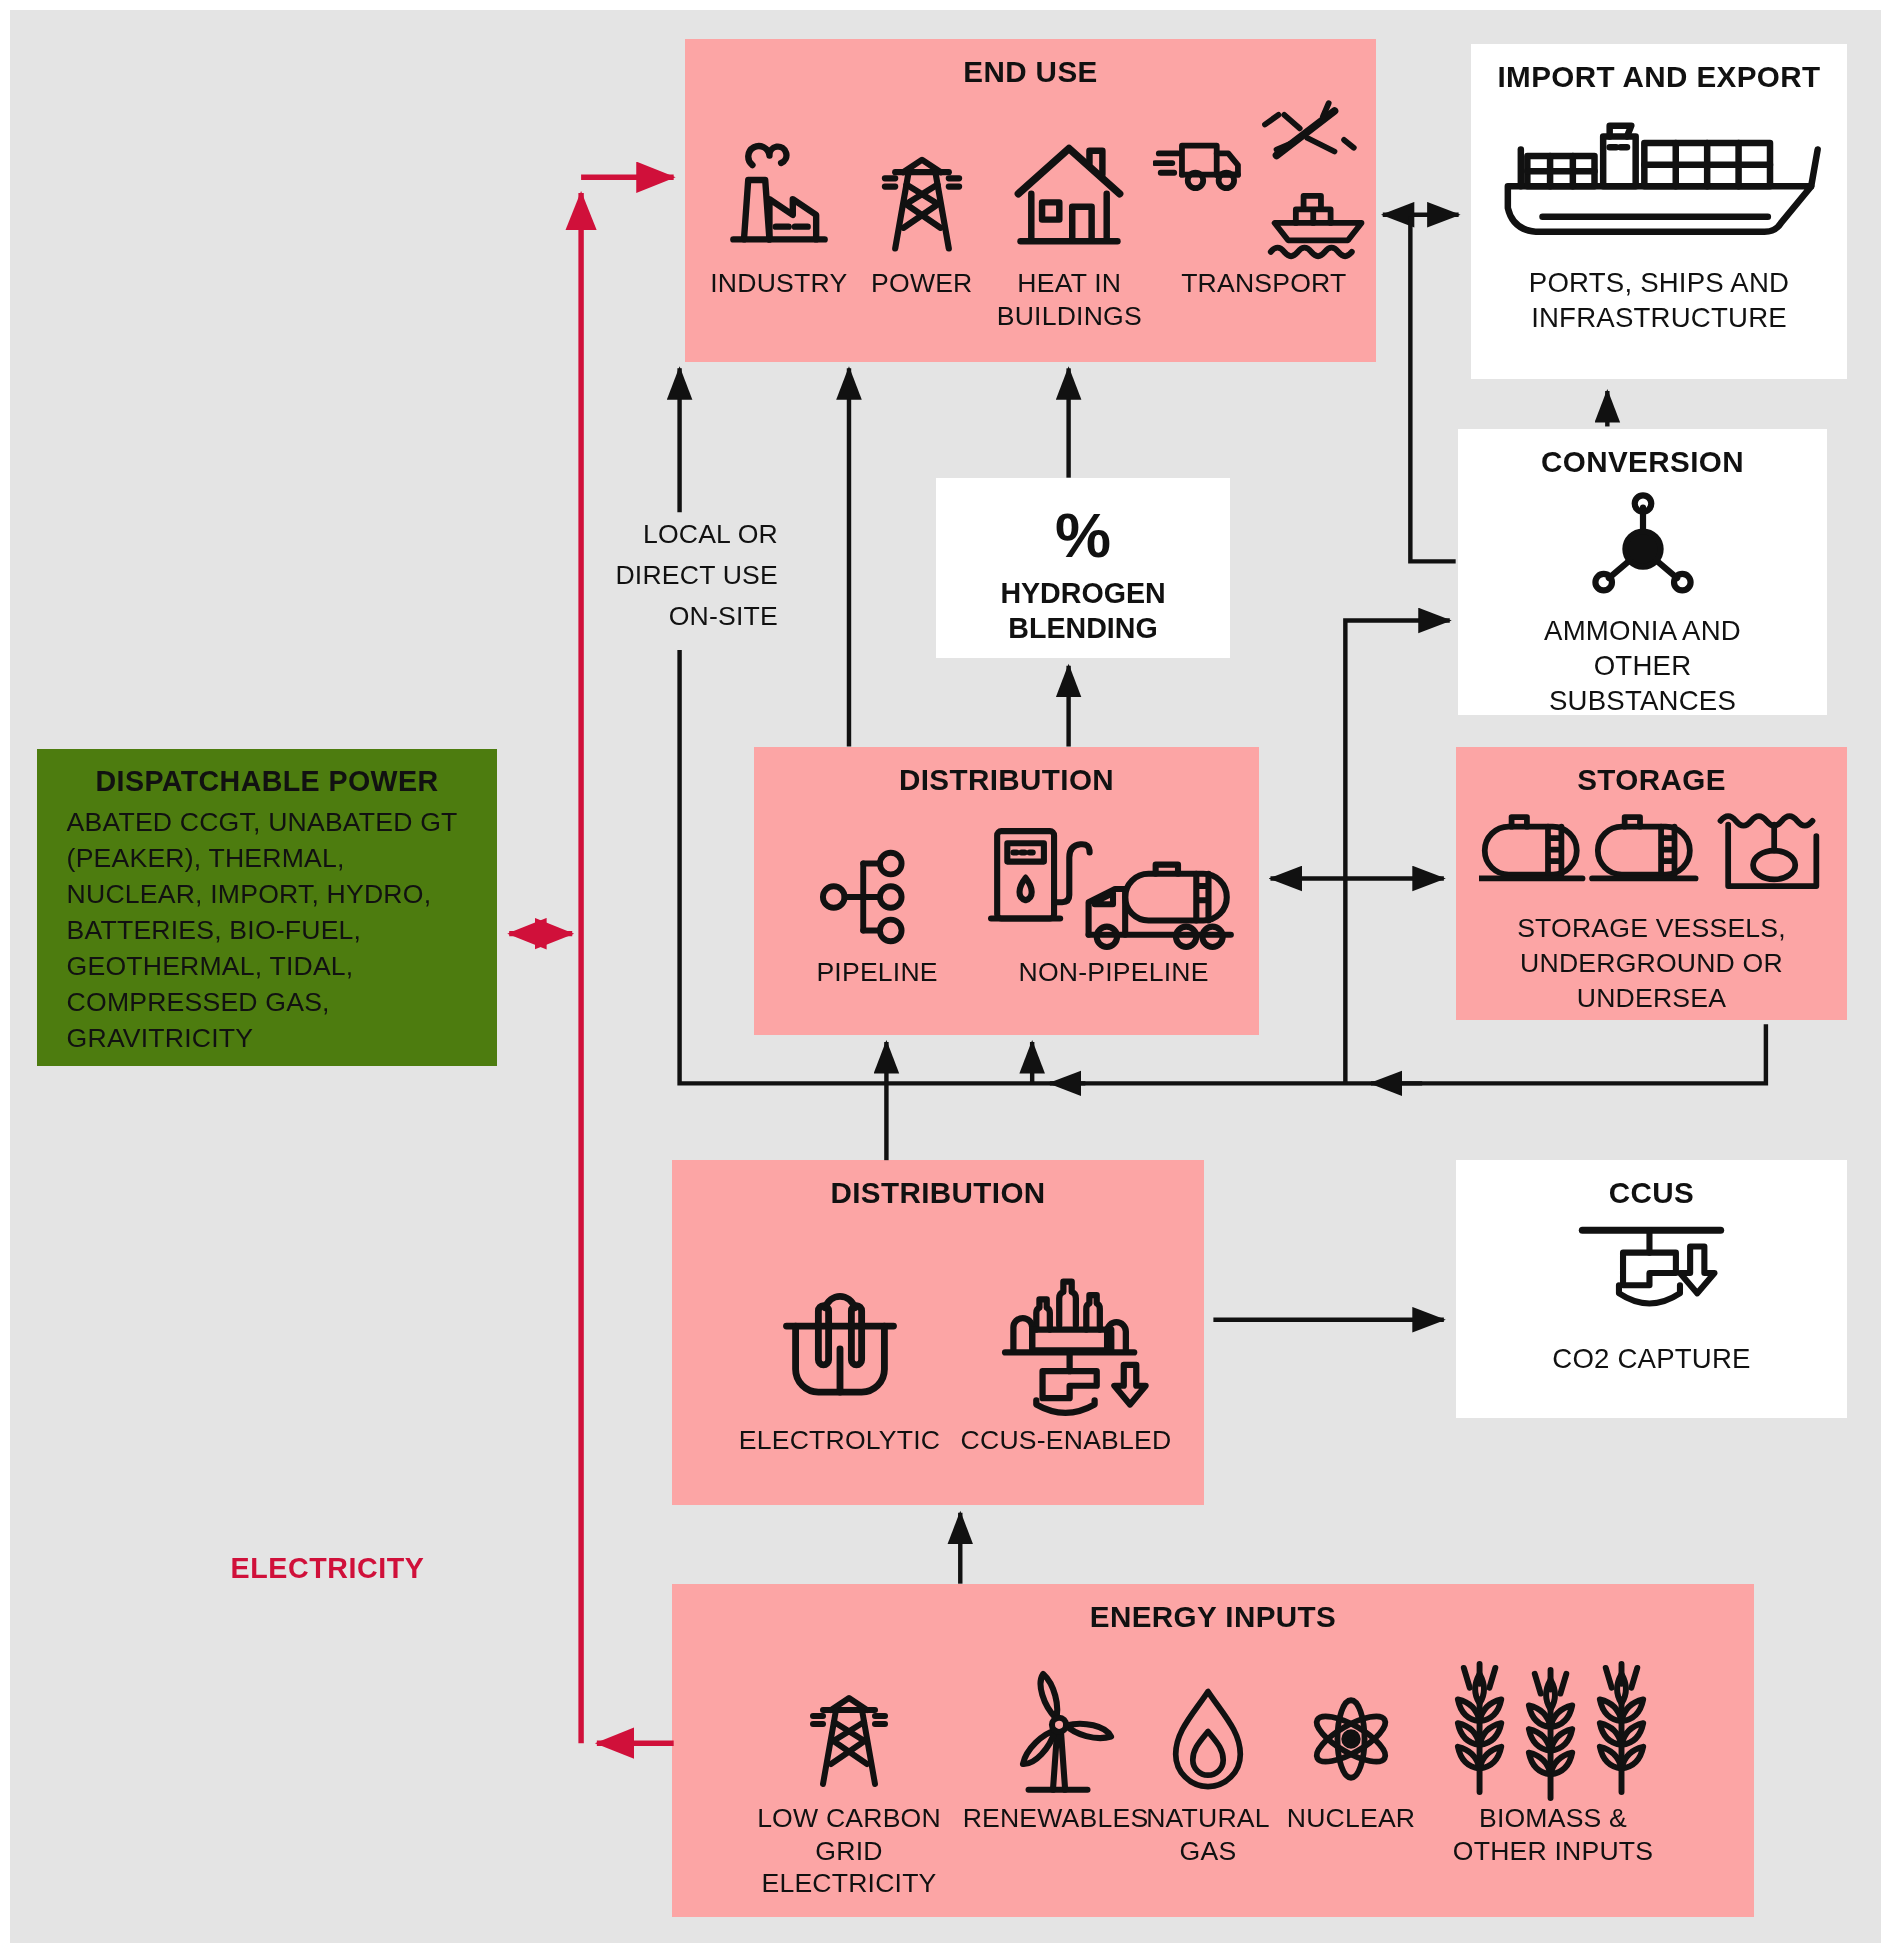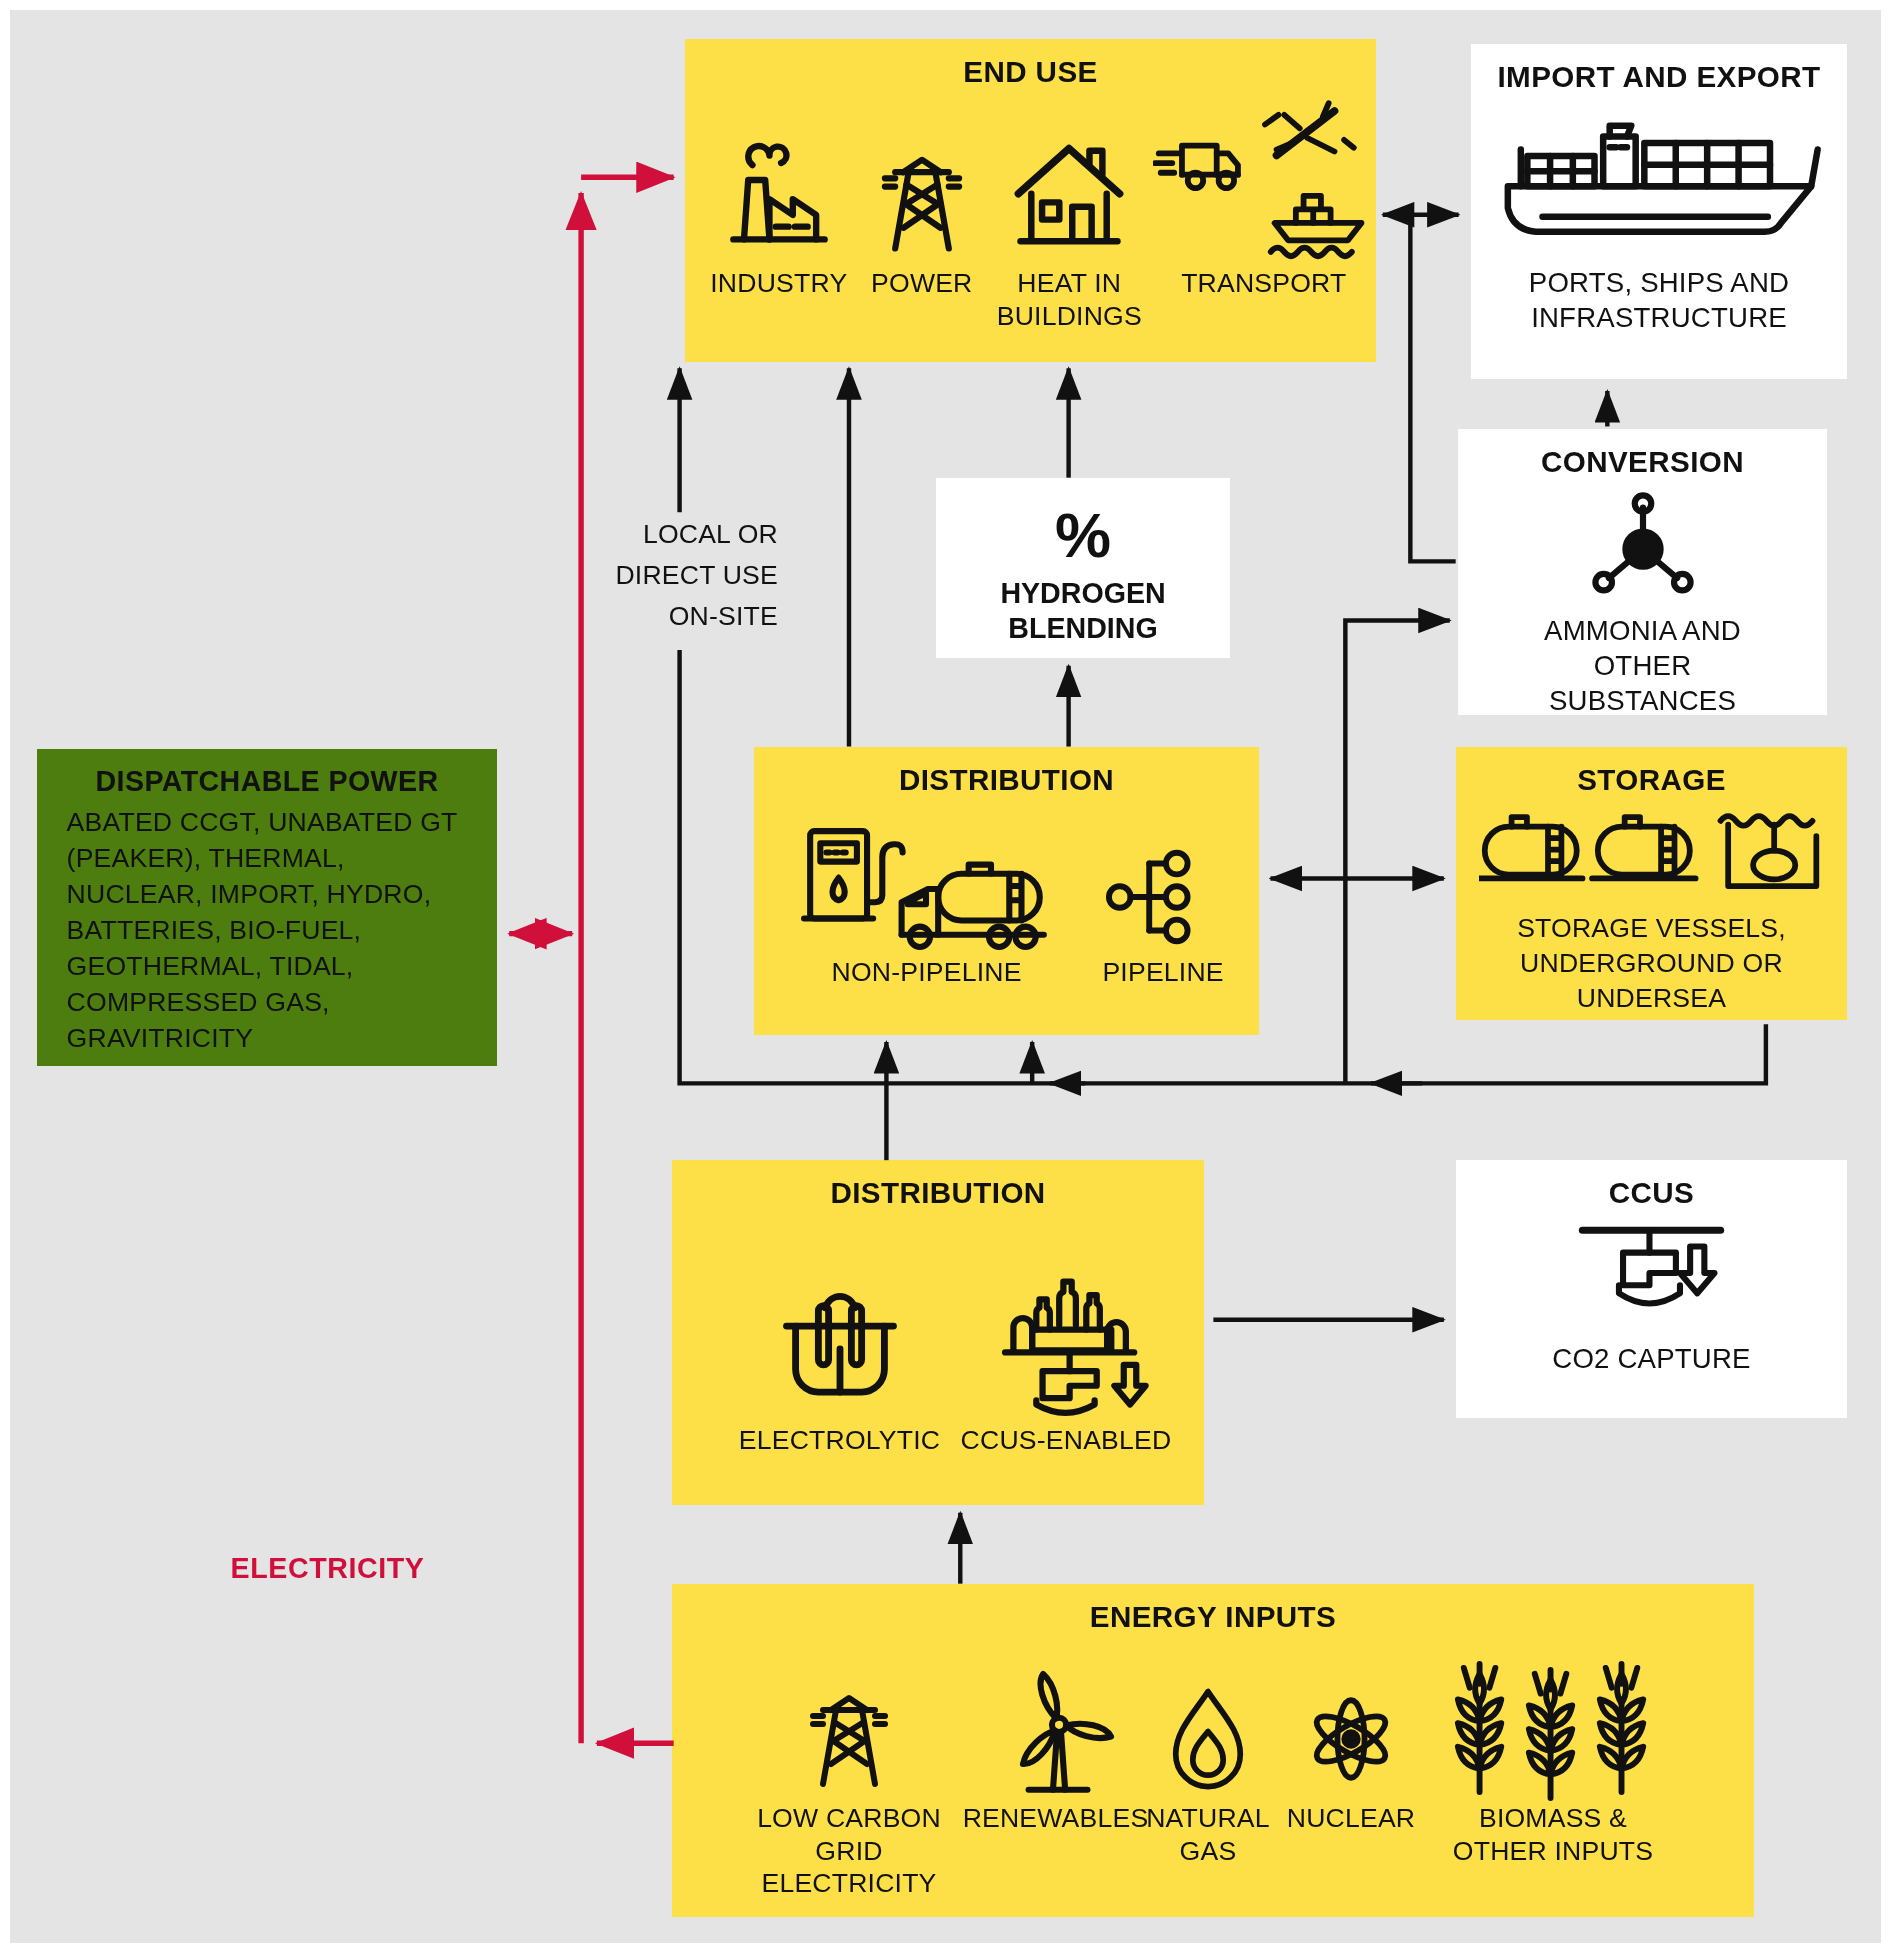--- a/index.html
+++ b/index.html
@@ -1,20 +1,20 @@
 <!DOCTYPE html>
 <html><head>
 <meta charset="utf-8">
 <style>
   html,body{margin:0;padding:0;background:#ffffff;}
   .canvas{position:relative;width:1891px;height:1953px;background:#ffffff;
           font-family:"Liberation Sans",sans-serif;color:#111;overflow:hidden;}
   .bg{position:absolute;inset:9.9px;background:#e4e4e4;}
   .box{position:absolute;box-sizing:border-box;}
-  .gray{background:#fde047;}
+  .gray{background:#fca5a5;}
   .white{background:#ffffff;}
   .pink{background:#4d7c0f;}
   .box-title{font-weight:bold;font-size:29.6px;text-align:center;letter-spacing:0.4px;padding-top:15.8px;}
   .items{position:absolute;left:0;right:0;display:flex;}
   .item{display:flex;flex-direction:column;align-items:center;}
   .icon-slot{display:flex;align-items:flex-end;justify-content:center;}
   .item-label{font-size:26.6px;line-height:32.5px;text-align:center;letter-spacing:0.2px;}
   .cap{font-size:27.6px;line-height:35px;text-align:center;letter-spacing:0.2px;}
   svg.ic{display:block;}
   svg.ic path, svg.ic line, svg.ic rect, svg.ic circle, svg.ic ellipse, svg.ic polyline{
@@ -160,20 +160,33 @@
   </div>
 
   <div class="box white" style="left:936px;top:478px;width:294px;height:180px;">
     <div class="pct">%</div>
     <div class="blend-title" style="padding:0 45px;">HYDROGEN BLENDING</div>
   </div>
 
   <div class="box gray" style="left:754px;top:747px;width:505px;height:288px;">
     <div class="box-title">DISTRIBUTION</div>
     <div class="items" style="top:53px;padding-left:29.6px;">
+      <div class="item" style="width:187px;">
+        <div class="icon-slot" style="height:156px;">
+          <svg class="ic" width="118" height="118" viewBox="0 0 120 120">
+            <circle cx="16" cy="60" r="11"></circle>
+            <path d="M27,60 H46 M46,26 V94"></path>
+            <path d="M46,26 H62 M46,60 H62 M46,94 H62"></path>
+            <circle cx="74" cy="26" r="11"></circle>
+              <circle cx="74" cy="60" r="11"></circle>
+              <circle cx="74" cy="94" r="11"></circle>
+          </svg>
+        </div>
+        <div class="item-label">PIPELINE</div>
+      </div>
       <div class="item" style="width:286px;">
         <div class="icon-slot" style="height:156px;">
           <svg class="ic" width="254" height="136" viewBox="0 0 250 132">
 
             <rect x="10" y="10" width="56" height="86" rx="4"></rect>
             <rect x="20" y="22" width="36" height="18"></rect>
             <path d="M26,31 h3 M34,31 h3 M42,31 h3"></path>
             <path d="M38,56 C30,66 30,76 38,78 C46,76 46,66 38,56"></path>
             <path d="M4,96 H72"></path>
             <path d="M66,80 h8 q7,0 7,-7 V36 q0,-12 11,-13 q9,-1 9,8"></path>
@@ -183,33 +196,20 @@
             <rect x="136" y="52" width="100" height="46" rx="23"></rect>
             <path d="M166,52 v-9 h22 v9"></path>
             <path d="M206,52 V98 M218,52 V98 M206,64 h12 M206,78 h12"></path>
             <path d="M100,112 H240"></path>
             <circle cx="118" cy="114" r="10"></circle>
               <circle cx="196" cy="114" r="10"></circle>
               <circle cx="222" cy="114" r="10"></circle>
           </svg>
         </div>
         <div class="item-label">NON-PIPELINE</div>
-      </div>
-      <div class="item" style="width:187px;">
-        <div class="icon-slot" style="height:156px;">
-          <svg class="ic" width="118" height="118" viewBox="0 0 120 120">
-            <circle cx="16" cy="60" r="11"></circle>
-            <path d="M27,60 H46 M46,26 V94"></path>
-            <path d="M46,26 H62 M46,60 H62 M46,94 H62"></path>
-            <circle cx="74" cy="26" r="11"></circle>
-              <circle cx="74" cy="60" r="11"></circle>
-              <circle cx="74" cy="94" r="11"></circle>
-          </svg>
-        </div>
-        <div class="item-label">PIPELINE</div>
       </div>
     </div>
   </div>
 
   <div class="box pink" style="left:37px;top:749px;width:460px;height:317px;">
     <div class="box-title" style="font-size:28.6px;">DISPATCHABLE POWER</div>
     <div class="dp-body">ABATED CCGT, UNABATED GT (PEAKER), THERMAL, NUCLEAR, IMPORT, HYDRO, BATTERIES, BIO-FUEL, GEOTHERMAL, TIDAL, COMPRESSED GAS, GRAVITRICITY</div>
   </div>
 
   <div class="box gray" style="left:672px;top:1160px;width:532px;height:345px;">

